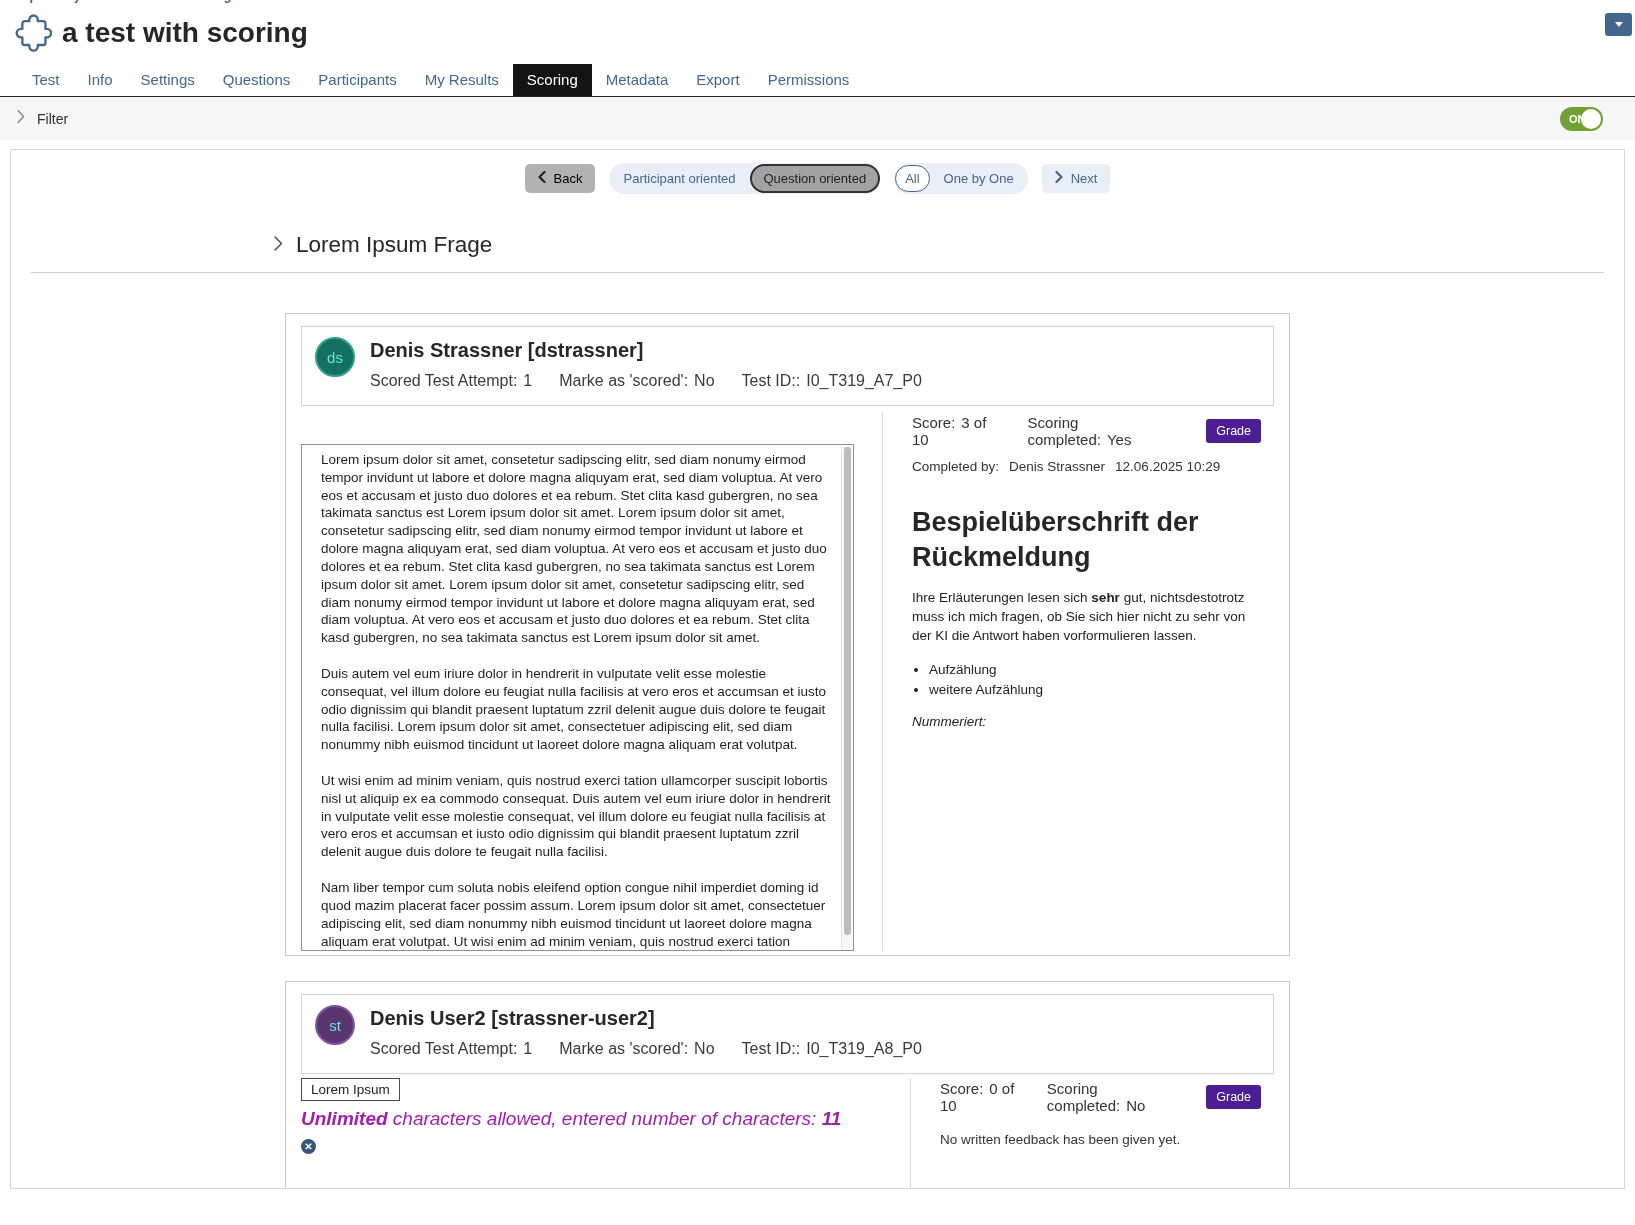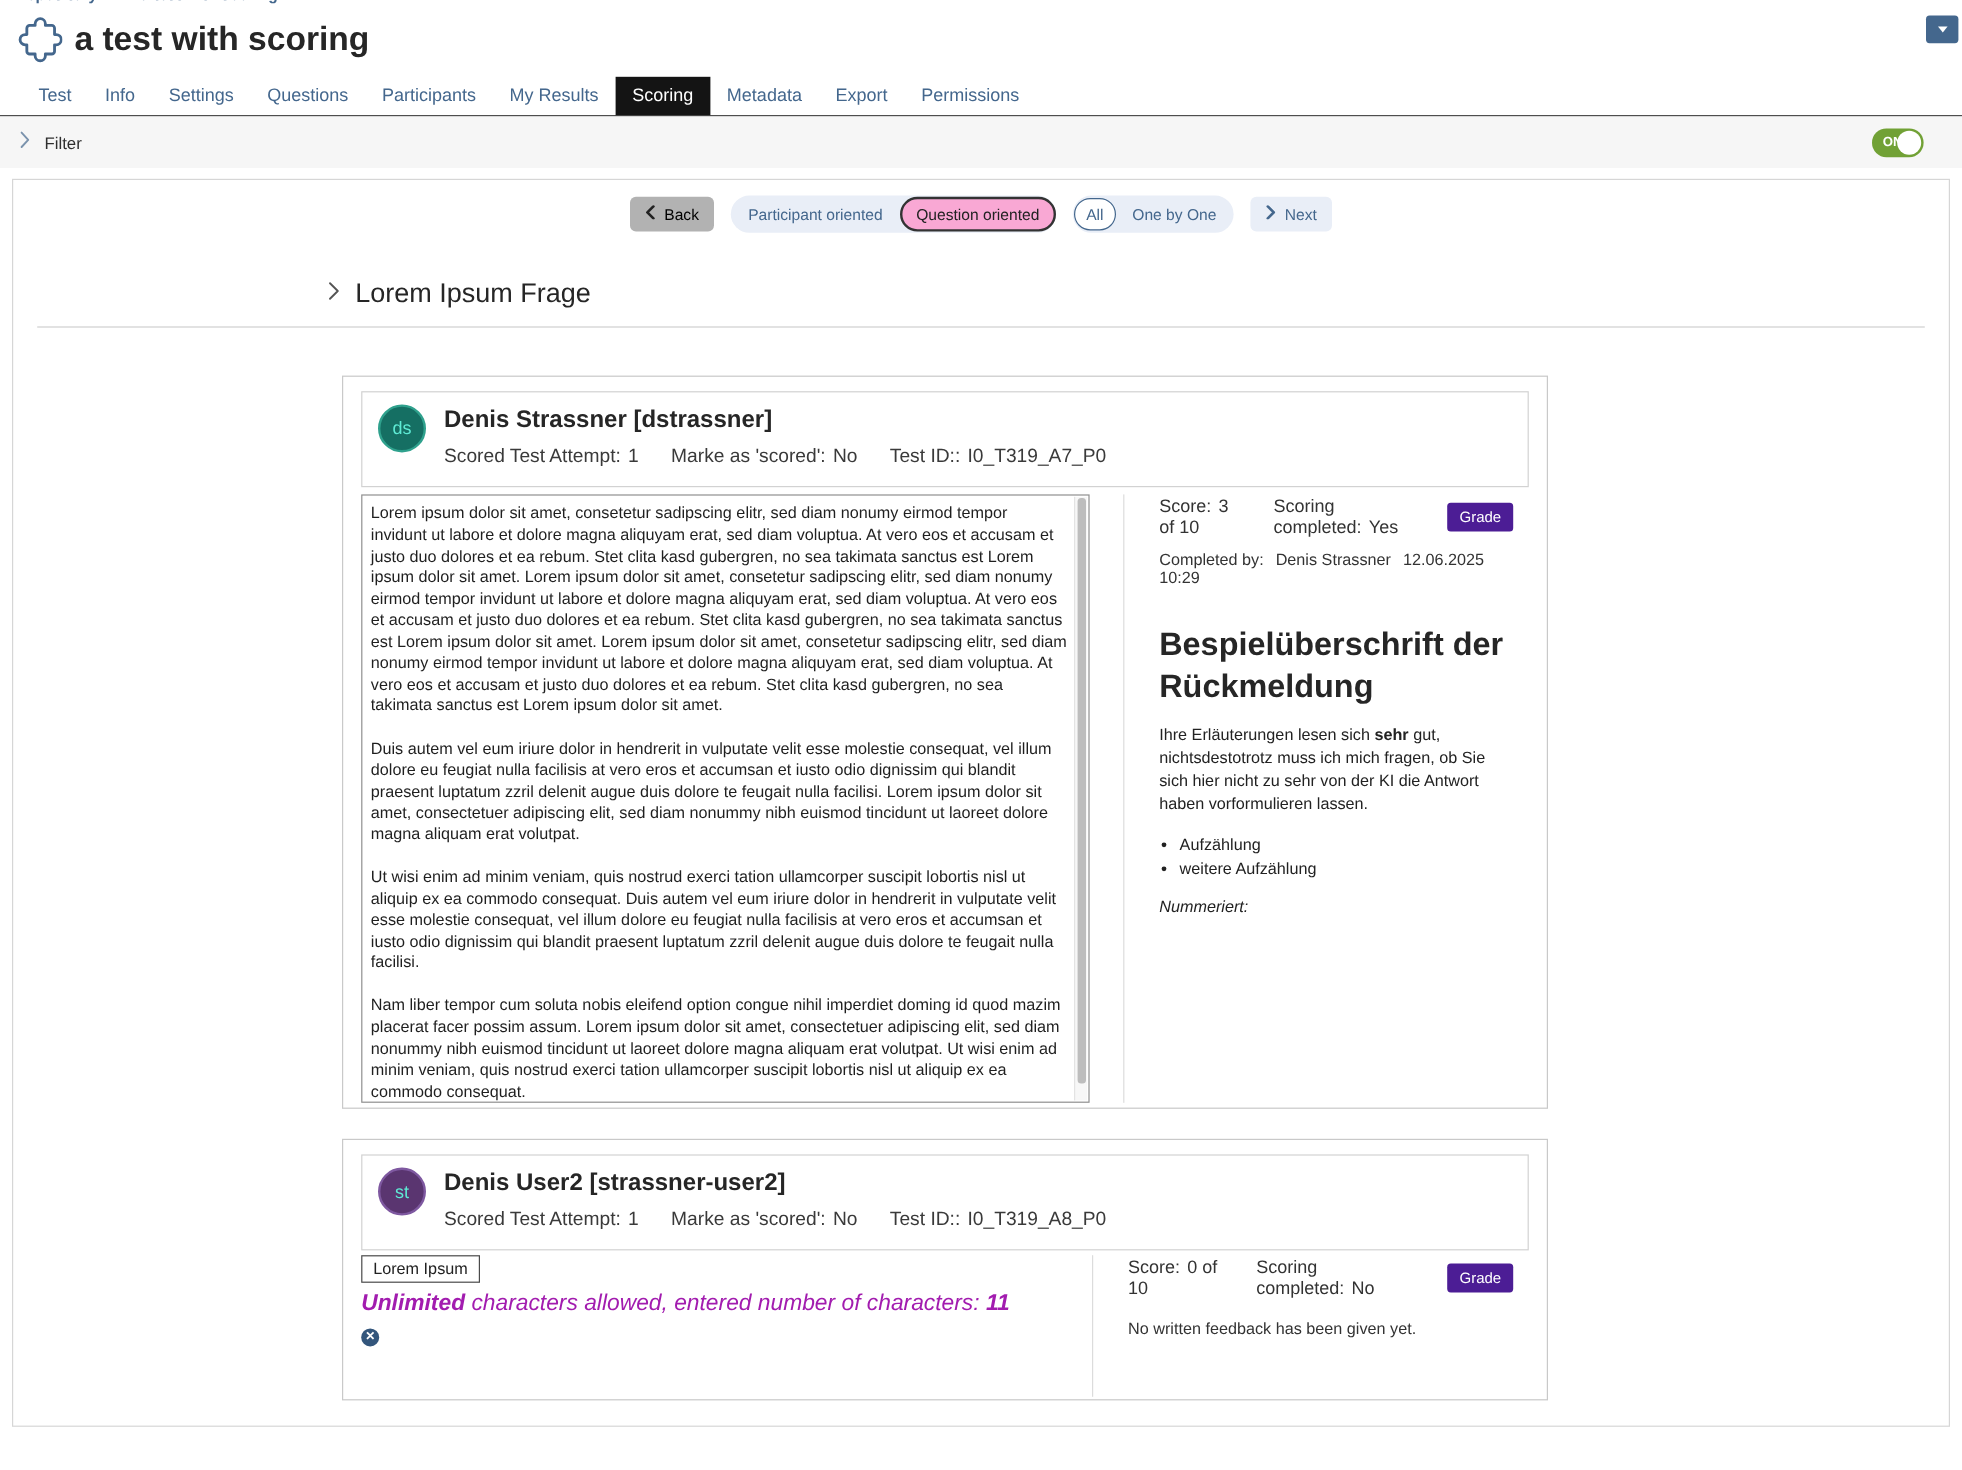--- a/index.html
+++ b/index.html
@@ -37,21 +37,21 @@
 
   
   .main-panel { margin:9px 10px 0; border:1px solid #d6d6d6; background:#fff; height:1040px; overflow:hidden; }
 
   
   .toolbar { display:flex; justify-content:center; align-items:center; gap:14px; padding-top:13px; }
   .btn-back { display:flex; align-items:center; gap:8px; background:#b2b2b2; border:none;
     border-radius:5px; padding:7px 13px; font-size:13px; color:#000000; cursor:pointer; }
   .seg-group { display:flex; align-items:center; background:#e9eef7; border-radius:16px; height:31px; }
   .seg-option { padding:0 14px; font-size:13px; color:#44678d; cursor:pointer; }
-  .seg-selected-dark { background:#f9a8d4; border:2px solid #333; border-radius:15px;
+  .seg-selected-dark { background:#a3a3a3; border:2px solid #333; border-radius:15px;
     padding:5px 12px; font-size:13px; color:#222; cursor:pointer; }
   .seg-selected-blue { background:#fff; border:1.5px solid #44678d; border-radius:14px;
     padding:5px 9px; font-size:13px; color:#44678d; margin-left:1px; cursor:pointer; }
   .btn-next { display:flex; align-items:center; gap:8px; background:#e9eef7; border:none;
     border-radius:5px; padding:7px 13px; font-size:13px; color:#44678d; cursor:pointer; }
 
   
   .question-row { display:flex; align-items:center; margin:38px 0 0 262px; }
   .q-title { font-size:22.5px; color:#262626; margin-left:13px; }
   .rule { border:none; border-top:1px solid #cfcfcf; margin:14px 20px 0 20px; }
@@ -65,22 +65,22 @@
     justify-content:center; color:#5eead4; font-size:15px; flex-shrink:0; }
   .avatar-teal { background:#156f63; border:2px solid #2fa18d; }
   .avatar-purple { background:#5a3570; border:2px solid #7e58a0;text-align:center; }
   .header-texts { margin-left:15px; }
   .p-name { font-size:20px; font-weight:700; color:#262626; margin-top:2px; }
   .p-meta { margin-top:10px; font-size:16px; color:#3a3a3a; display:flex; }
   .meta-pair { margin-right:27px; }
   .meta-label { margin-right:6px; }
 
   .card-body { display:flex; margin:6px 15px 4px; }
-  .answer-box { width:607px; height:507px; border:1px solid #8f8f8f; padding:6px 18px 6px 7px;
-    position:relative; font-size:13.5px; line-height:1.32; color:#1f1f1f; overflow:hidden; background:#fff; }
+  .answer-box { width:553px; height:507px; border:1px solid #8f8f8f; padding:6px 18px 6px 19px;
+    position:relative; font-size:13.5px; line-height:1.32; color:#1f1f1f; overflow:hidden; background:#fff;margin-top:32px; }
   .answer-box p { margin:0 0 18px; }
   .scrollbar { position:absolute; top:1px; right:1px; bottom:1px; width:11px;
     background:#f7f7f7; border-left:1px solid #e3e3e3; cursor:pointer; }
   .scroll-thumb { position:absolute; top:1px; left:2px; width:7px; height:97%;
     background:#bdbdbd; border-radius:3px; }
   .v-divider { width:1px; background:#dcdcdc; margin-left:28px; }
   .feedback-col { margin-left:29px; flex:1; padding-right:13px; }
   .score-row { display:flex; align-items:center; font-size:15px; color:#333; padding-top:2px; }
   .score-pair { margin-right:21px; }
   .score-label { margin-right:6px; }

